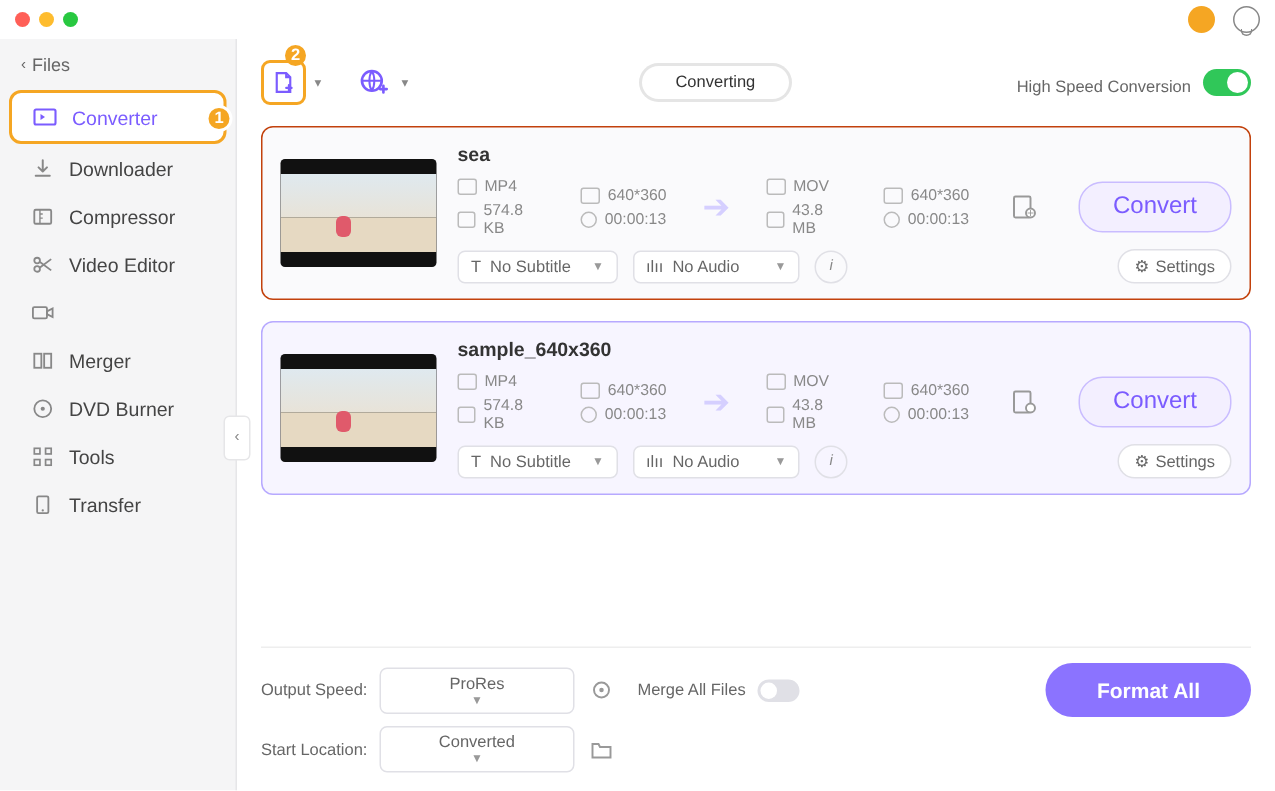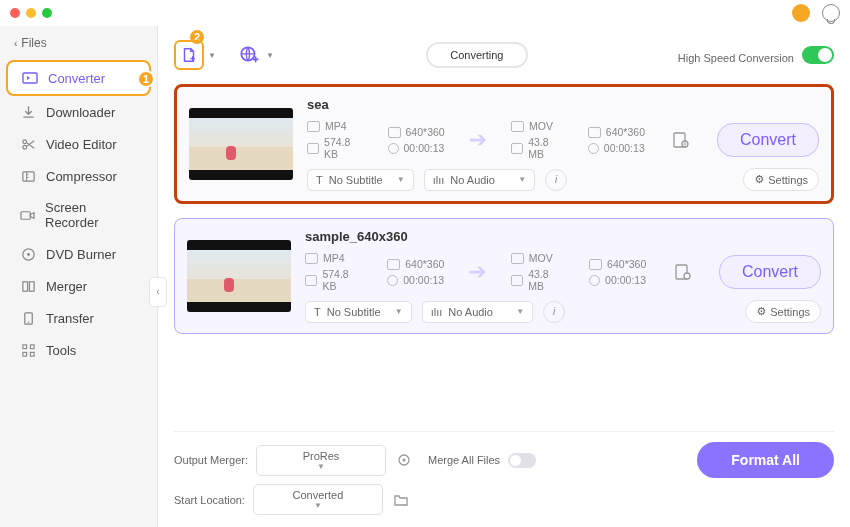--- a/index.html
+++ b/index.html
@@ -27,21 +27,21 @@
   .addbtn svg{width:18px;height:18px;}
   .drop{width:12px;height:30px;display:flex;align-items:center;justify-content:center;color:#888;cursor:pointer;font-size:9px;}
   .addgroup{display:flex;align-items:center;gap:2px;position:relative;}
   .segment{margin-left:auto;margin-right:auto;display:flex;background:#e5e5e5;border-radius:14px;padding:2px;text-align:right;}
   .seg{padding:5px 22px;font-size:11px;border-radius:12px;cursor:pointer;color:#777;}
   .seg.active{background:#fff;color:#333;}
   .hs{display:flex;align-items:flex-end;gap:8px;font-size:11px;color:#666;}
   .toggle{width:32px;height:18px;background:#30c759;border-radius:9px;position:relative;cursor:pointer;}
   .toggle::after{content:"";width:14px;height:14px;background:#fff;border-radius:50%;position:absolute;top:2px;right:2px;}
   .list{flex:1;overflow-y:auto;margin-top:10px;display:flex;flex-direction:column;gap:14px;}
-  .card{border:3px solid #c2410c;border-radius:8px;padding:10px 12px;display:flex;gap:14px;background:#fafafc;}
+  .card{border:1px solid #c2410c;border-radius:8px;padding:10px 12px;display:flex;gap:14px;background:#fafafc;}
   .card.selected{border:1.5px solid #b7a9ff;background:#f7f5ff;}
   .thumb{width:104px;height:72px;background:#111;border-radius:3px;align-self:center;position:relative;overflow:hidden;}
   .thumb .sky{position:absolute;top:14%;left:0;right:0;height:40%;background:linear-gradient(#dfe9ef,#e8e3d8);}
   .thumb .sand{position:absolute;bottom:14%;left:0;right:0;height:32%;background:#e6d9c2;}
   .thumb .person{position:absolute;bottom:28%;left:36%;width:10px;height:14px;background:#e05a6b;border-radius:4px;}
   .body{flex:1;display:flex;flex-direction:column;gap:8px;}
   .filename{font-size:13px;font-weight:600;color:#333;}
   .meta{display:flex;gap:24px;align-items:center;}
   .col{display:flex;flex-direction:column;gap:4px;font-size:10.5px;color:#888;}
   .cell{display:flex;align-items:center;gap:5px;}
@@ -101,82 +101,81 @@
       <span class="navicon">
           <svg viewBox="0 0 16 16" width="15" height="15">
             <path d="M8 2v8m0 0l-3-3m3 3l3-3M3 13h10" stroke="#888" stroke-width="1.4" fill="none" stroke-linecap="round"></path>
           </svg>
         </span>
       <span>Downloader</span>
     </div>
     <div class="navitem">
       <span class="navicon">
           <svg viewBox="0 0 16 16" width="15" height="15">
+            <rect x="2" y="3" width="12" height="10" rx="1" stroke="#888" stroke-width="1.3" fill="none"></rect>
+            <path d="M6 3v10M6 6h2M6 9h2" stroke="#888" stroke-width="1"></path>
+          </svg>
+        </span>
+      <span>Compressor</span>
+    </div>
+    <div class="navitem">
+      <span class="navicon">
+          <svg viewBox="0 0 16 16" width="15" height="15">
             <circle cx="4" cy="5" r="2" stroke="#888" fill="none" stroke-width="1.3"></circle>
             <circle cx="4" cy="11" r="2" stroke="#888" fill="none" stroke-width="1.3"></circle>
             <path d="M6 6l8 6M6 10l8-6" stroke="#888" stroke-width="1.3"></path>
           </svg>
         </span>
       <span>Video Editor</span>
     </div>
     <div class="navitem">
       <span class="navicon">
           <svg viewBox="0 0 16 16" width="15" height="15">
-            <rect x="2" y="3" width="12" height="10" rx="1" stroke="#888" stroke-width="1.3" fill="none"></rect>
-            <path d="M6 3v10M6 6h2M6 9h2" stroke="#888" stroke-width="1"></path>
-          </svg>
-        </span>
-      <span>Compressor</span>
-    </div>
-    <div class="navitem">
-      <span class="navicon">
-          <svg viewBox="0 0 16 16" width="15" height="15">
             <rect x="1" y="4" width="10" height="8" rx="1" stroke="#888" fill="none" stroke-width="1.3"></rect>
             <path d="M11 7l4-2v6l-4-2z" stroke="#888" fill="none" stroke-width="1.3"></path>
           </svg>
         </span>
-      <span>Screen Recorder</span>
+    </div>
+    <div class="navitem">
+      <span class="navicon">
+          <svg viewBox="0 0 16 16" width="15" height="15">
+            <rect x="2" y="3" width="5" height="10" stroke="#888" fill="none" stroke-width="1.3"></rect>
+            <rect x="9" y="3" width="5" height="10" stroke="#888" fill="none" stroke-width="1.3"></rect>
+          </svg>
+        </span>
+      <span>Merger</span>
     </div>
     <div class="navitem">
       <span class="navicon">
           <svg viewBox="0 0 16 16" width="15" height="15">
             <circle cx="8" cy="8" r="6" stroke="#888" fill="none" stroke-width="1.3"></circle>
             <circle cx="8" cy="8" r="1.5" fill="#888"></circle>
           </svg>
         </span>
       <span>DVD Burner</span>
-    </div>
-    <div class="navitem">
-      <span class="navicon">
-          <svg viewBox="0 0 16 16" width="15" height="15">
-            <rect x="2" y="3" width="5" height="10" stroke="#888" fill="none" stroke-width="1.3"></rect>
-            <rect x="9" y="3" width="5" height="10" stroke="#888" fill="none" stroke-width="1.3"></rect>
-          </svg>
-        </span>
-      <span>Merger</span>
-    </div>
-    <div class="navitem">
-      <span class="navicon">
-          <svg viewBox="0 0 16 16" width="15" height="15">
-            <rect x="4" y="2" width="8" height="12" rx="1" stroke="#888" fill="none" stroke-width="1.3"></rect>
-            <circle cx="8" cy="12" r="0.8" fill="#888"></circle>
-          </svg>
-        </span>
-      <span>Transfer</span>
     </div>
     <div class="navitem">
       <span class="navicon">
           <svg viewBox="0 0 16 16" width="15" height="15">
             <rect x="2" y="2" width="4" height="4" stroke="#888" fill="none" stroke-width="1.2"></rect>
             <rect x="10" y="2" width="4" height="4" stroke="#888" fill="none" stroke-width="1.2"></rect>
             <rect x="2" y="10" width="4" height="4" stroke="#888" fill="none" stroke-width="1.2"></rect>
             <rect x="10" y="10" width="4" height="4" stroke="#888" fill="none" stroke-width="1.2"></rect>
           </svg>
         </span>
       <span>Tools</span>
+    </div>
+    <div class="navitem">
+      <span class="navicon">
+          <svg viewBox="0 0 16 16" width="15" height="15">
+            <rect x="4" y="2" width="8" height="12" rx="1" stroke="#888" fill="none" stroke-width="1.3"></rect>
+            <circle cx="8" cy="12" r="0.8" fill="#888"></circle>
+          </svg>
+        </span>
+      <span>Transfer</span>
     </div>
 
     <div class="collapse">‹</div>
   </div>
 
   <div class="main">
     <div class="toolbar">
       <div class="addgroup">
         <span class="badge-num" style="top:-12px;left:14px;">2</span>
         <div class="addbtn">
@@ -366,21 +365,21 @@
                 <span>⚙</span>
                 <span>Settings</span>
               </div>
           </div>
         </div>
       </div>
     </div>
 
     <div class="footer">
       <div class="fgroup">
-        <span>Output Merger:</span>
+        <span>Output Speed:</span>
         <div class="fselect">
             <span>ProRes</span>
             <span class="dd" style="font-size:8px;color:#999;">▼</span>
           </div>
         <div class="ficon">
             <svg width="16" height="16" viewBox="0 0 16 16">
               <circle cx="8" cy="8" r="5" stroke="#999" fill="none" stroke-width="1.3"></circle>
               <circle cx="8" cy="8" r="1.5" fill="#999"></circle>
             </svg>
           </div>

